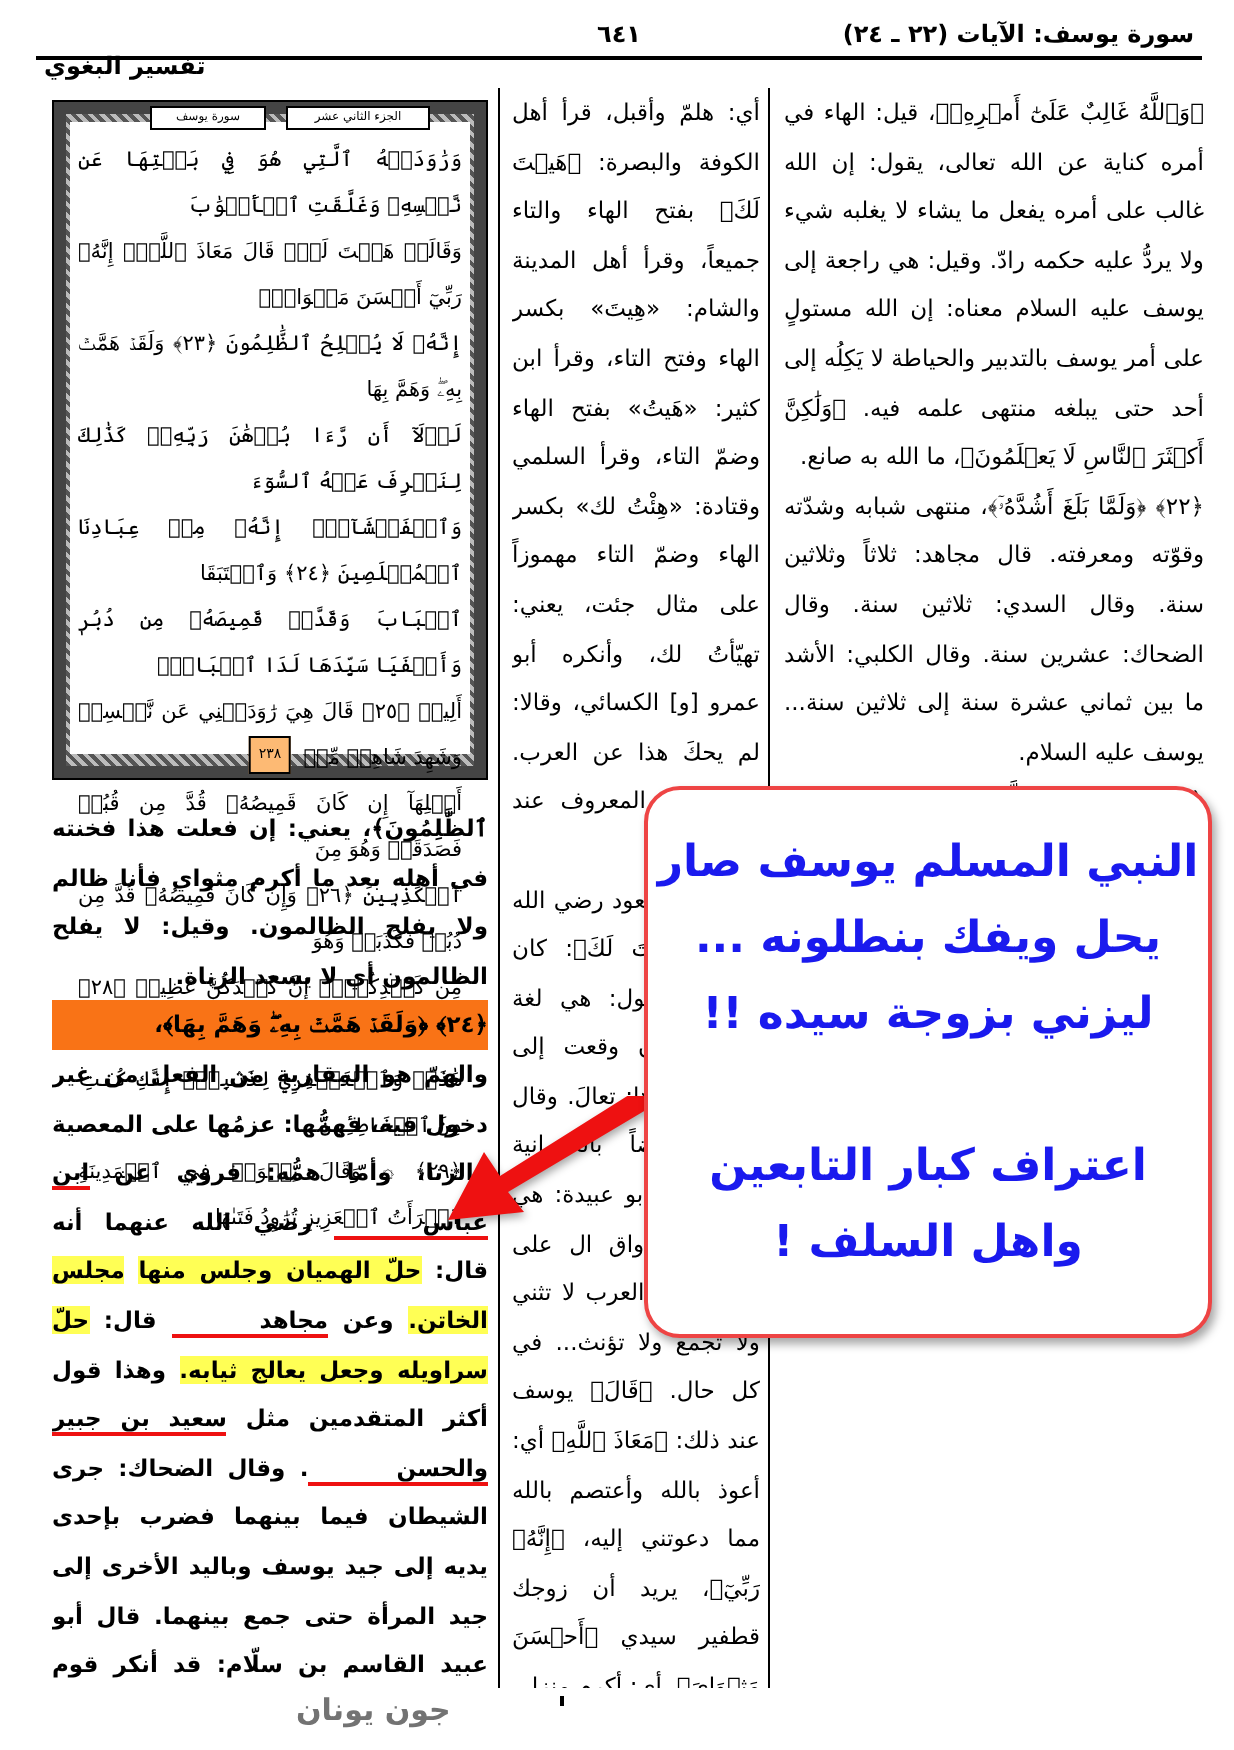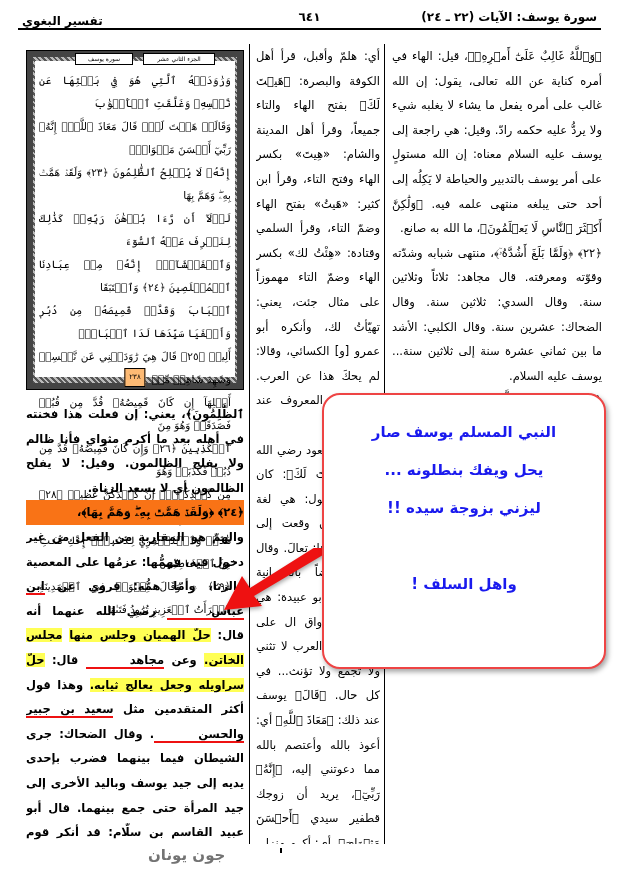--- a/index.html
+++ b/index.html
@@ -1,30 +1,30 @@
 <!DOCTYPE html>
 <html><head>
 <meta charset="utf-8">
 <style>
   html,body{margin:0;padding:0;background:#fff;}
   body{width:617px;height:875px;position:relative;overflow:hidden;font-family:"DejaVu Sans",sans-serif;color:#000;direction:rtl;}
   .header{position:absolute;left:18px;right:16px;top:8px;height:20px;border-bottom:2px solid #000;font-size:12px;font-weight:bold;}
   .header .right{position:absolute;right:4px;top:2px;}
   .header .center{position:absolute;left:0;right:0;text-align:center;top:2px;}
-  .header .left{position:absolute;left:4px;top:6px;}
+  .header .left{position:absolute;left:4px;top:18px;}
   .col{position:absolute;font-size:11.5px;line-height:24.6px;text-align:justify;font-family:"DejaVu Sans",sans-serif;}
   .col p{margin:0;}
   .rule{position:absolute;width:1px;background:#000;}
   .quran-box{position:absolute;left:26px;top:50px;width:216px;height:338px;border:1px solid #000;background:#fff;}
   .quran-frame{position:absolute;inset:0;border:6px solid #444;background:repeating-linear-gradient(45deg,#555 0 2px,#bbb 2px 4px);}
   .quran-inner{position:absolute;left:8px;right:8px;top:10px;bottom:12px;background:#fff;font-family:"DejaVu Serif",serif;font-size:10.5px;line-height:23px;padding:2px 4px;text-align:justify;}
   .quran-head{position:absolute;top:-8px;height:10px;background:#fff;border:1px solid #000;font-size:6px;text-align:center;line-height:10px;}
   .quran-page{position:absolute;bottom:-10px;left:50%;transform:translateX(-50%);background:#fdba74;border:1px solid #000;font-size:7px;line-height:9px;padding:4px 4px;}
   .popup{position:absolute;left:322px;top:393px;width:280px;height:272px;background:#fff;border:2px solid #e44;border-radius:18px;box-shadow:2px 3px 5px rgba(0,0,0,.35);text-align:center;color:#1a1aee;font-weight:bold;font-family:"DejaVu Sans",sans-serif;}
-  .popup .l{font-size:15px;line-height:38px;}
+  .popup .l{font-size:22px;line-height:38px;}
   .hl-orange{background:#f97316;}
   .hl-yellow{background:#ffff55;}
   .ul-red{border-bottom:2px solid #e11;padding-left:44px;}
   .signature{position:absolute;left:148px;top:846px;color:#737373;font-weight:bold;font-size:15px;}
   .arrow{position:absolute;left:220px;top:548px;width:110px;height:70px;}
   .footer-mark{position:absolute;left:280px;top:848px;width:2px;height:5px;background:#000;}
 </style>
 </head>
 <body>
 
@@ -95,19 +95,20 @@
 <svg class="arrow" viewBox="0 0 110 70">
   <polygon points="108,4 100,-4 30,40 22,28 4,62 42,58 34,48" fill="#ee1111" style="filter:drop-shadow(1px 2px 2px rgba(0,0,0,.35));"></polygon>
 </svg>
 
 <div class="popup">
   <div style="padding-top:18px;">
     <div class="l">النبي المسلم يوسف صار</div>
     <div class="l">يحل ويفك بنطلونه ...</div>
     <div class="l">ليزني بزوجة سيده !!</div>
     <div class="l" style="height:38px;"></div>
+    <div class="l">اعتراف كبار التابعين</div>
     <div class="l">واهل السلف !</div>
   </div>
 </div>
 
 <div class="footer-mark"></div>
 
 <div class="signature">جون يونان</div>
 
 </body></html>

